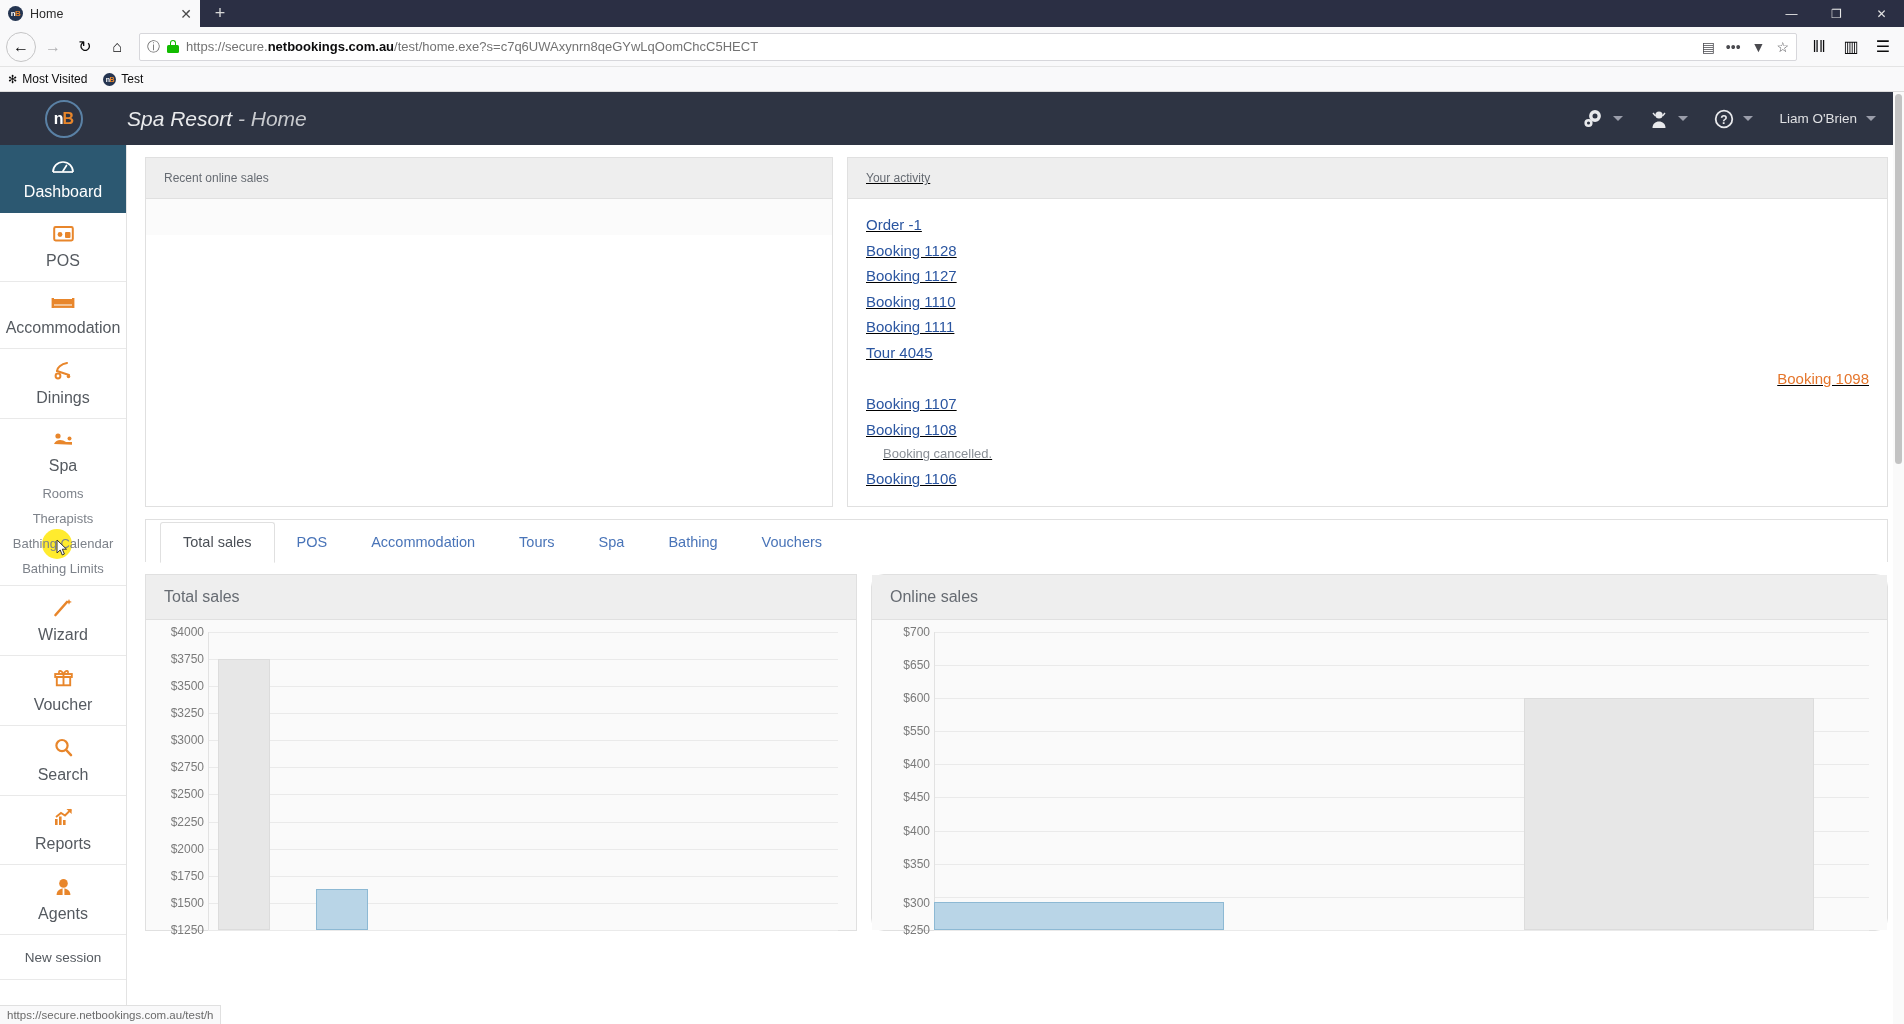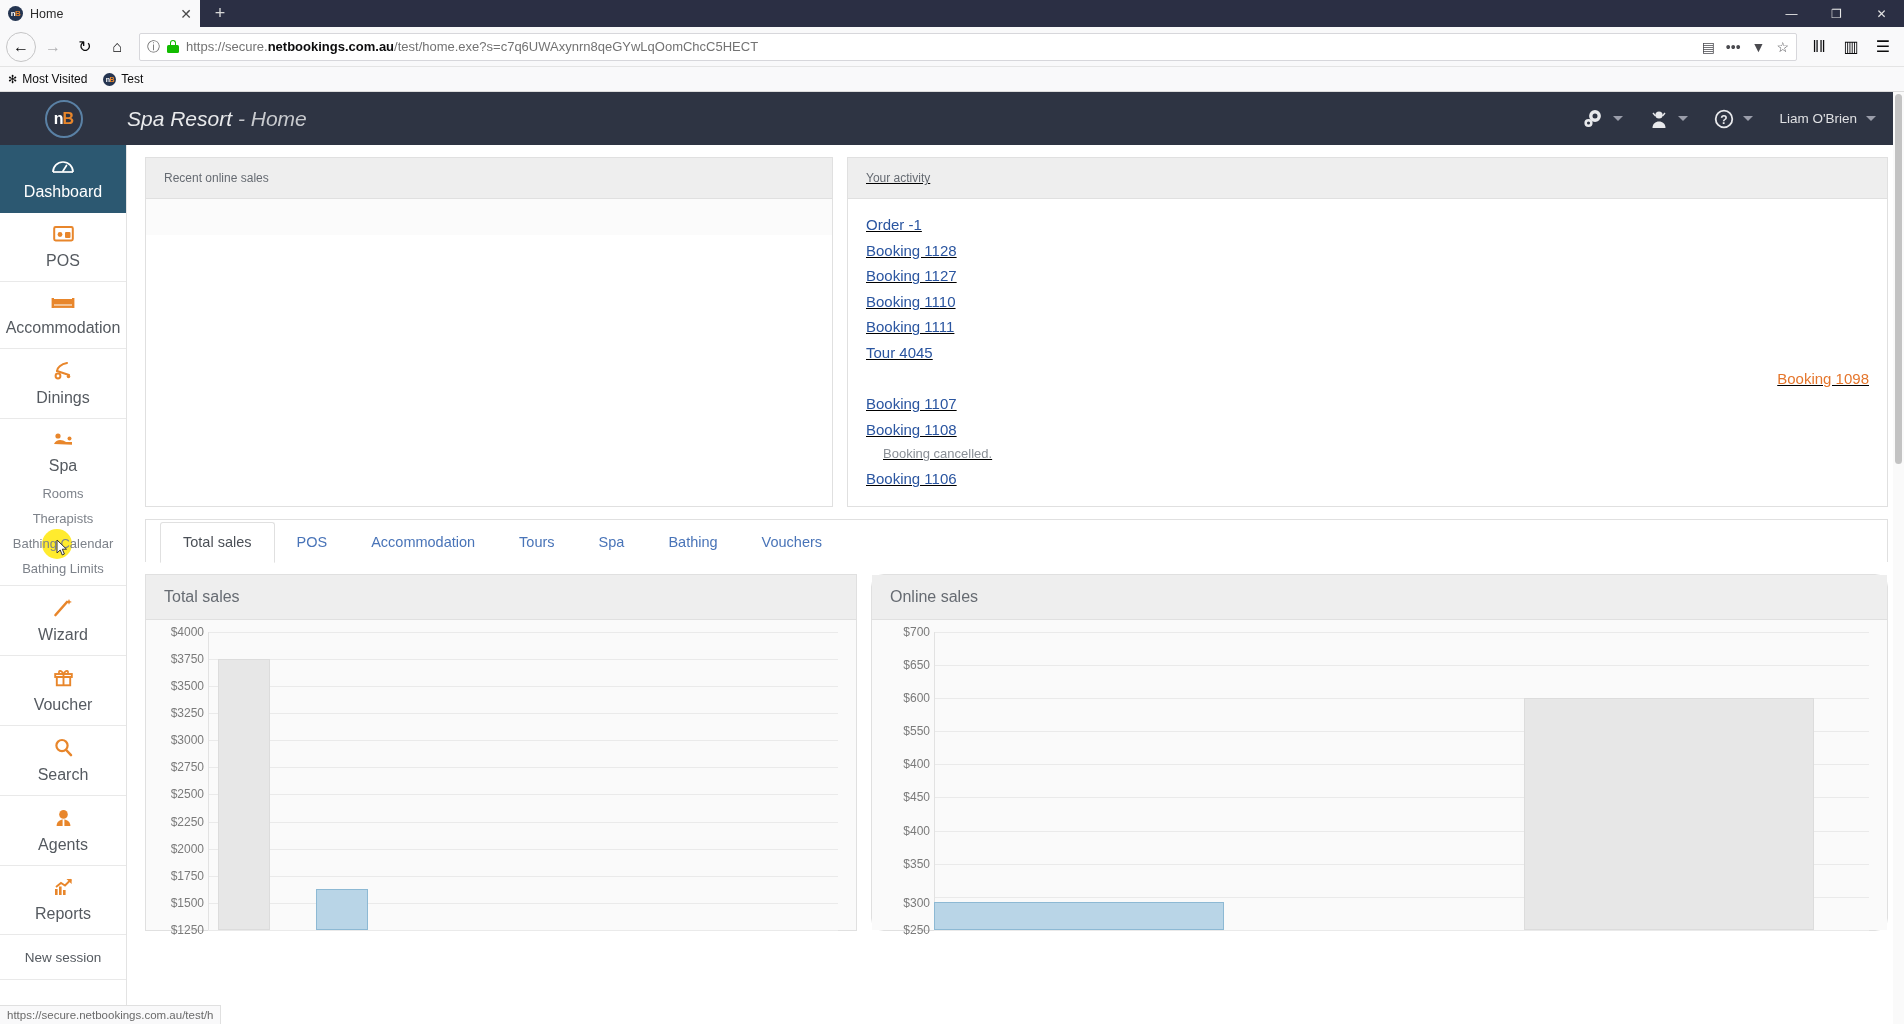--- a/index.html
+++ b/index.html
@@ -399,40 +399,40 @@
             <svg width="19" height="19" viewBox="0 0 19 19">
               <circle cx="8" cy="7.6" r="5.6" fill="none" stroke="#e8862b" stroke-width="2.2"></circle>
               <line x1="12.2" y1="12" x2="17" y2="17.2" stroke="#e8862b" stroke-width="2.5" stroke-linecap="round"></line>
             </svg>
           </span>
           <span>Search</span>
         </div>
 
         <div class="nav-item">
           <span class="nav-icon">
-            <svg width="19" height="19" viewBox="0 0 19 19">
-              <circle cx="9.5" cy="6.4" r="4.3" fill="#e8862b"></circle>
-              <path d="M2.6 18 C2.6 13.6 5.8 11.4 9.5 11.4 C13.2 11.4 16.4 13.6 16.4 18 Z" fill="#e8862b"></path>
-              <rect x="8.6" y="11.2" width="1.8" height="6.8" fill="#fff"></rect>
-            </svg>
-          </span>
-          <span>Agents</span>
-        </div>
-
-        <div class="nav-item">
-          <span class="nav-icon">
             <svg width="20" height="18" viewBox="0 0 20 18">
               <rect x="2" y="11" width="2.6" height="6" fill="#e8862b"></rect>
               <rect x="6" y="8.5" width="2.6" height="8.5" fill="#e8862b"></rect>
               <rect x="10" y="12" width="2.6" height="5" fill="#e8862b"></rect>
               <path d="M3 9 L8 5 L12 7.5 L18 1.5" fill="none" stroke="#e8862b" stroke-width="1.9"></path>
               <path d="M13.5 1 L18.6 1 L18.6 6 Z" fill="#e8862b"></path>
             </svg>
           </span>
           <span>Reports</span>
+        </div>
+
+        <div class="nav-item">
+          <span class="nav-icon">
+            <svg width="19" height="19" viewBox="0 0 19 19">
+              <circle cx="9.5" cy="6.4" r="4.3" fill="#e8862b"></circle>
+              <path d="M2.6 18 C2.6 13.6 5.8 11.4 9.5 11.4 C13.2 11.4 16.4 13.6 16.4 18 Z" fill="#e8862b"></path>
+              <rect x="8.6" y="11.2" width="1.8" height="6.8" fill="#fff"></rect>
+            </svg>
+          </span>
+          <span>Agents</span>
         </div>
 
         <div class="nav-plain">New session</div>
       </div>
 
       <div class="main">
 
         <div class="row-top">
           <div class="panel p-recent">
             <div class="panel-head">Recent online sales</div>

